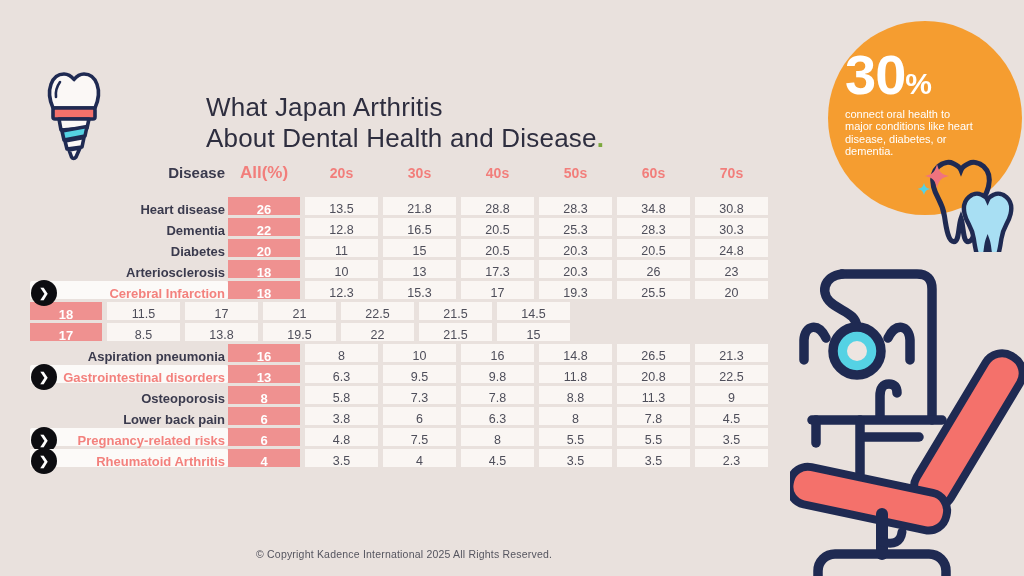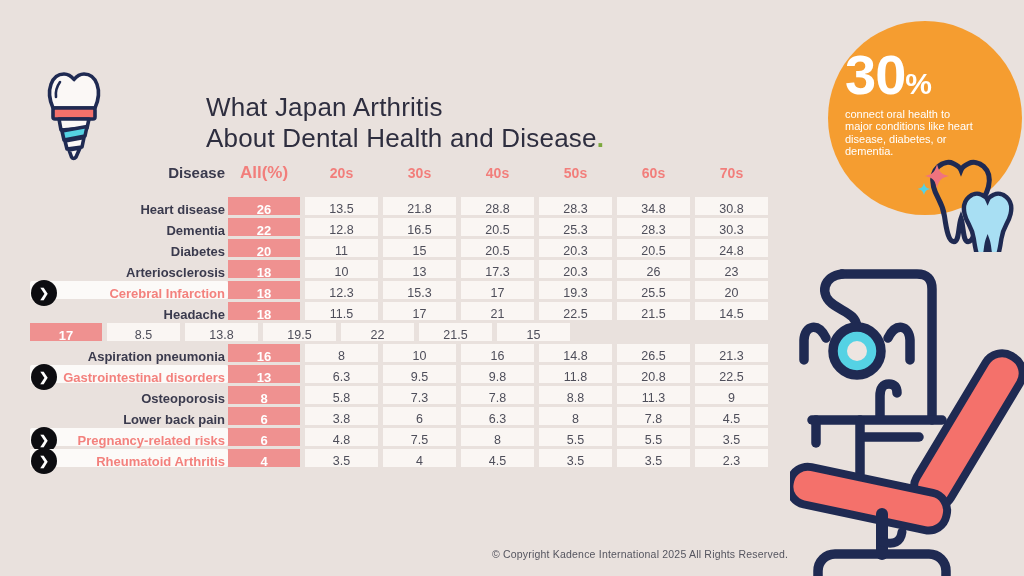--- a/index.html
+++ b/index.html
@@ -40,21 +40,21 @@
                 font-size:13px; font-weight:700; color:#3A3A4D; white-space:nowrap; }
   .label-cell.hl { background:#FCFAF8; color:#F3817D; border-radius:2px; }
   .chev-circle { position:absolute; left:1px; top:-1px; width:26px; height:26px;
                  border-radius:50%; background:#0D0D11; color:#fff; font-size:12px;
                  line-height:26px; text-align:center; font-weight:700; }
   .all-cell { width:72px; background:#EF9190; color:#fff; text-align:center;
               font-size:13px; font-weight:700; }
   .val-cell { width:73px; margin-left:5px; background:#FAF6F3; color:#4E4E5A;
               text-align:center; font-size:12.5px; }
 
-  .copyright { position:absolute; left:256px; top:548px; width:768px; text-align:center;
+  .copyright { position:absolute; left:256px; top:548px; width:768px; text-align:left;
                font-size:10.5px; color:#55555F; letter-spacing:.2px; }
 </style>
 </head>
 <body>
 
 <div class="canvas">
 
   <svg class="implant" width="64" height="96" viewBox="0 0 64 96">
     <g stroke="#1F2A52" stroke-width="3.6" stroke-linecap="round" stroke-linejoin="round">
       <path d="M11,38 C3,20 10,4 22,4 C27,4 30,7 32,9.5 C34,7 37,4 42,4 C54,4 61,20 53,38 Z" fill="#FBF8F6"></path>
@@ -154,21 +154,20 @@
           <div class="label-cell hl"><span class="chev-circle">❯</span><span>Cerebral Infarction</span></div>
           <div class="all-cell">18</div>
           <div class="val-cell">12.3</div>
           <div class="val-cell">15.3</div>
           <div class="val-cell">17</div>
           <div class="val-cell">19.3</div>
           <div class="val-cell">25.5</div>
           <div class="val-cell">20</div>
         </div>
         <div class="trow">
-          <div class="label-cell"><span>Headache</span></div>
           <div class="all-cell">18</div>
           <div class="val-cell">11.5</div>
           <div class="val-cell">17</div>
           <div class="val-cell">21</div>
           <div class="val-cell">22.5</div>
           <div class="val-cell">21.5</div>
           <div class="val-cell">14.5</div>
         </div>
         <div class="trow">
           <div class="all-cell">17</div>

